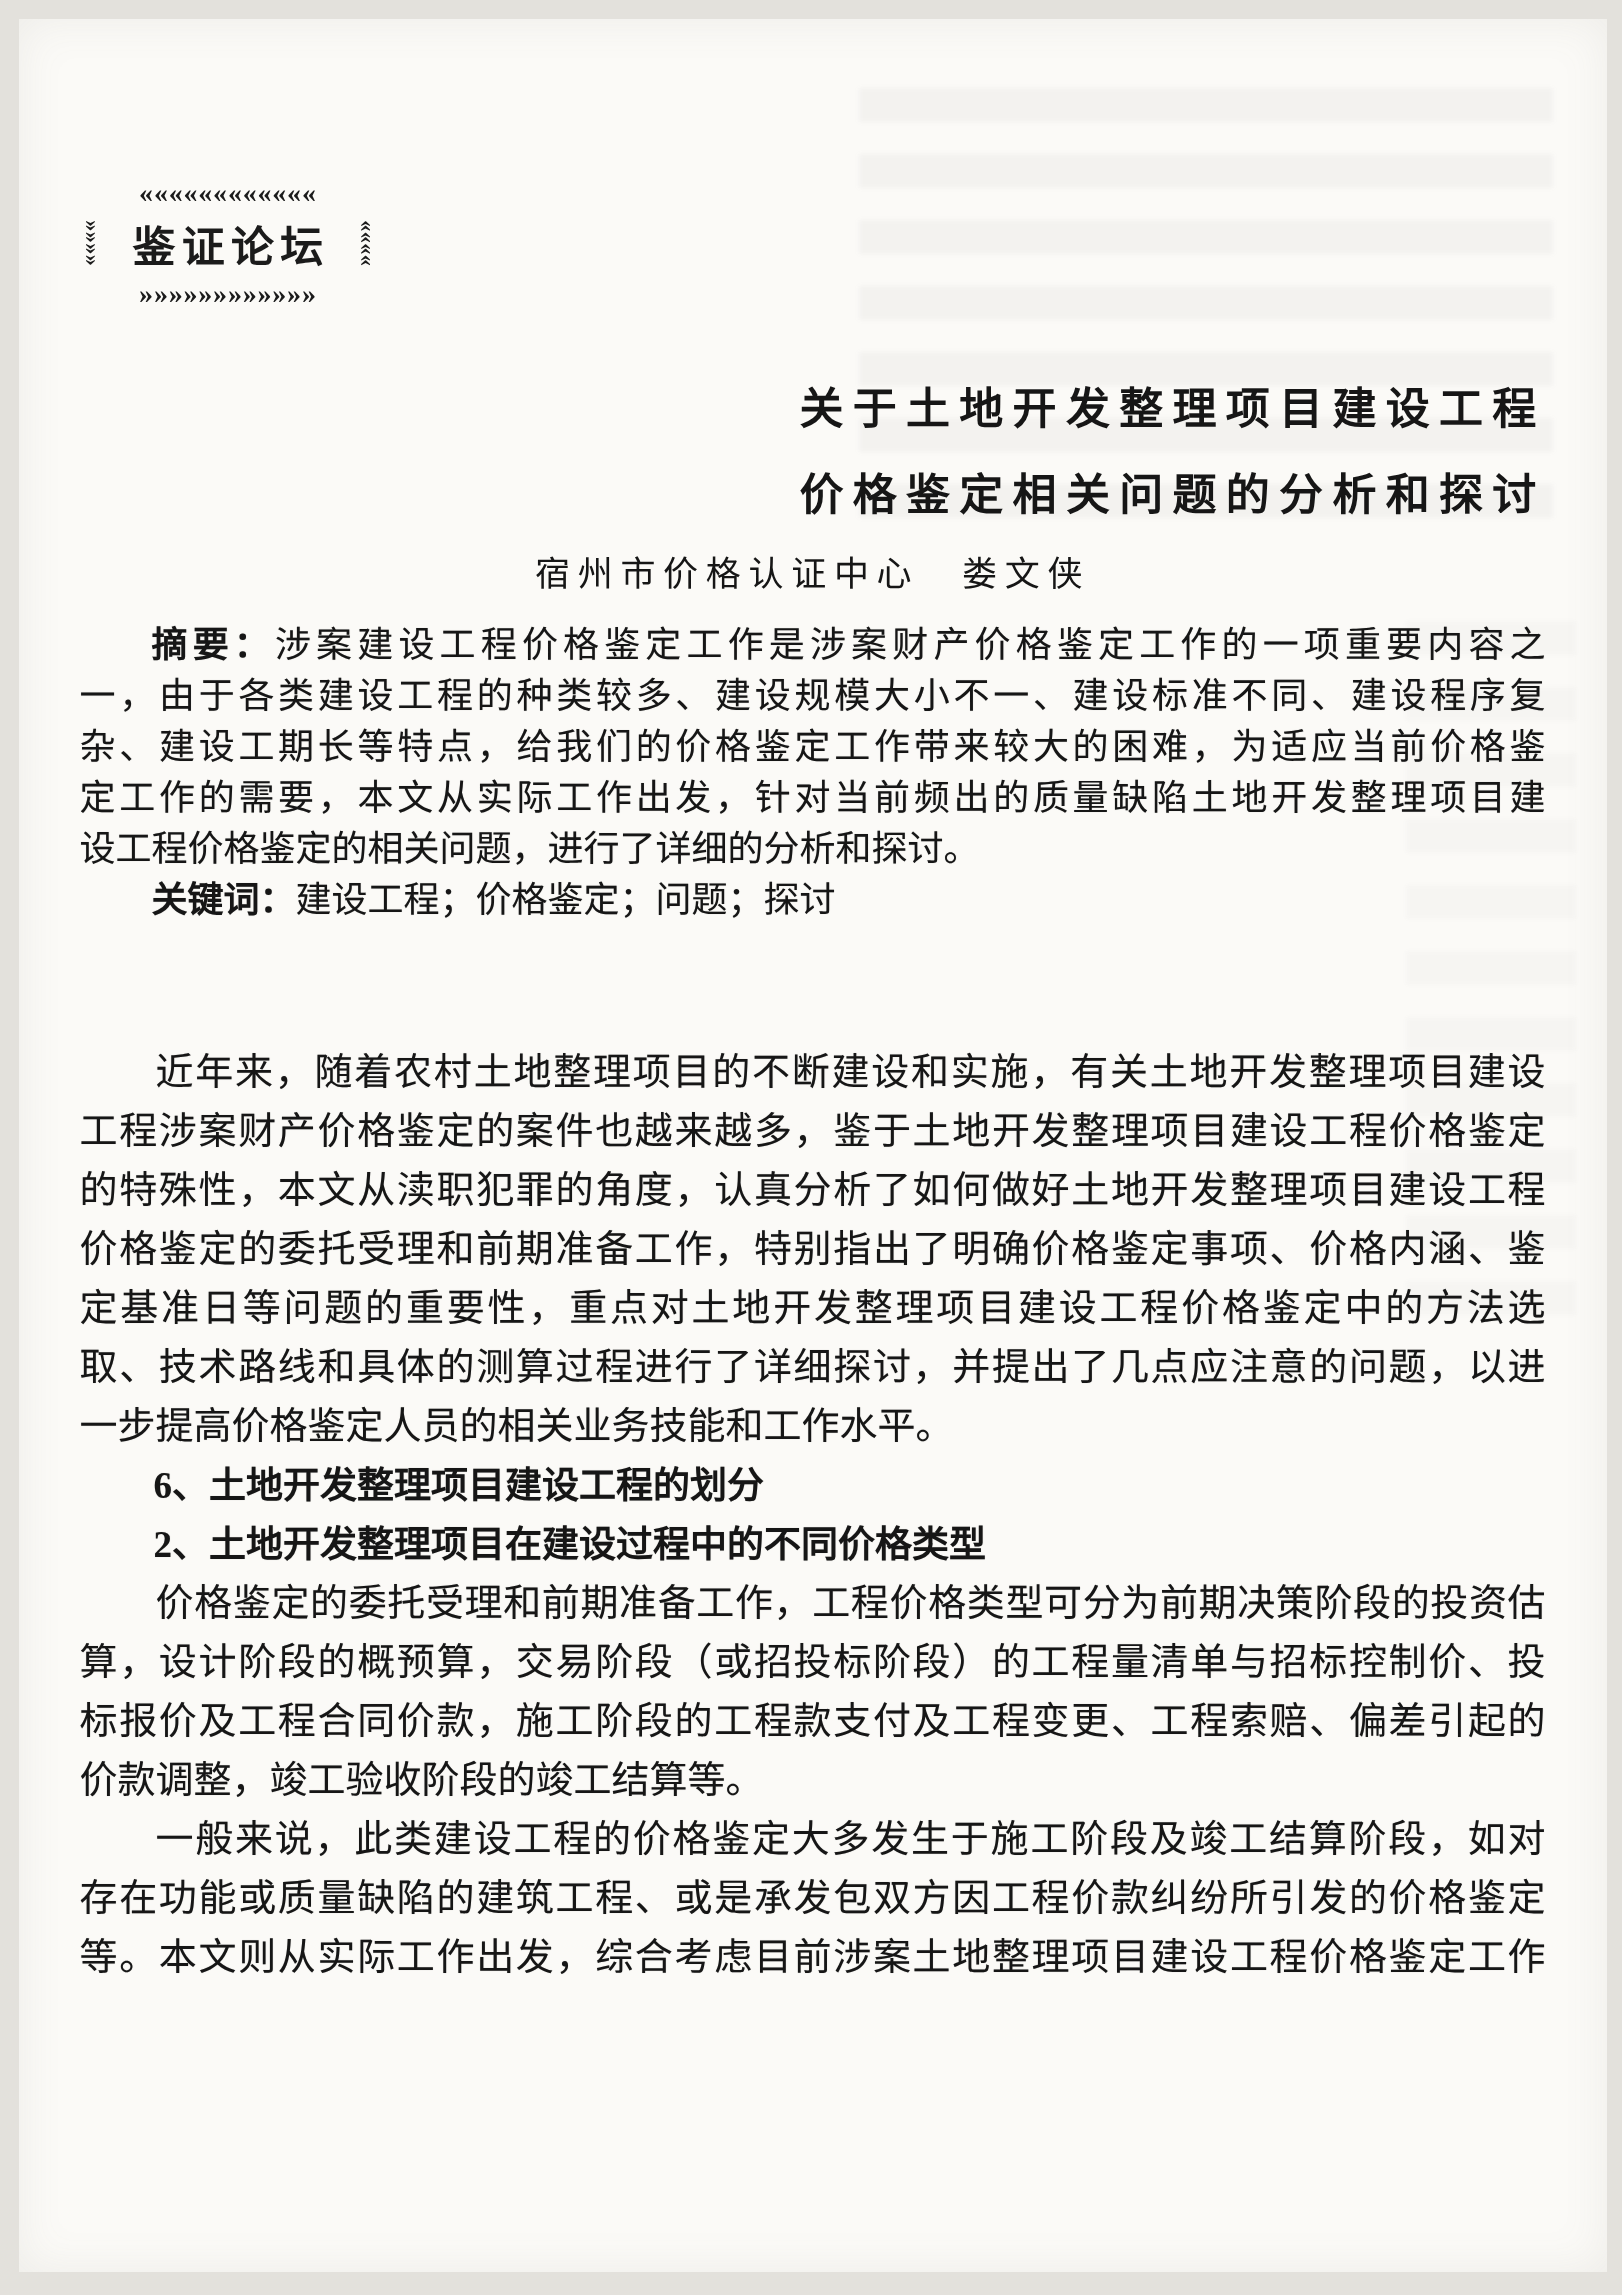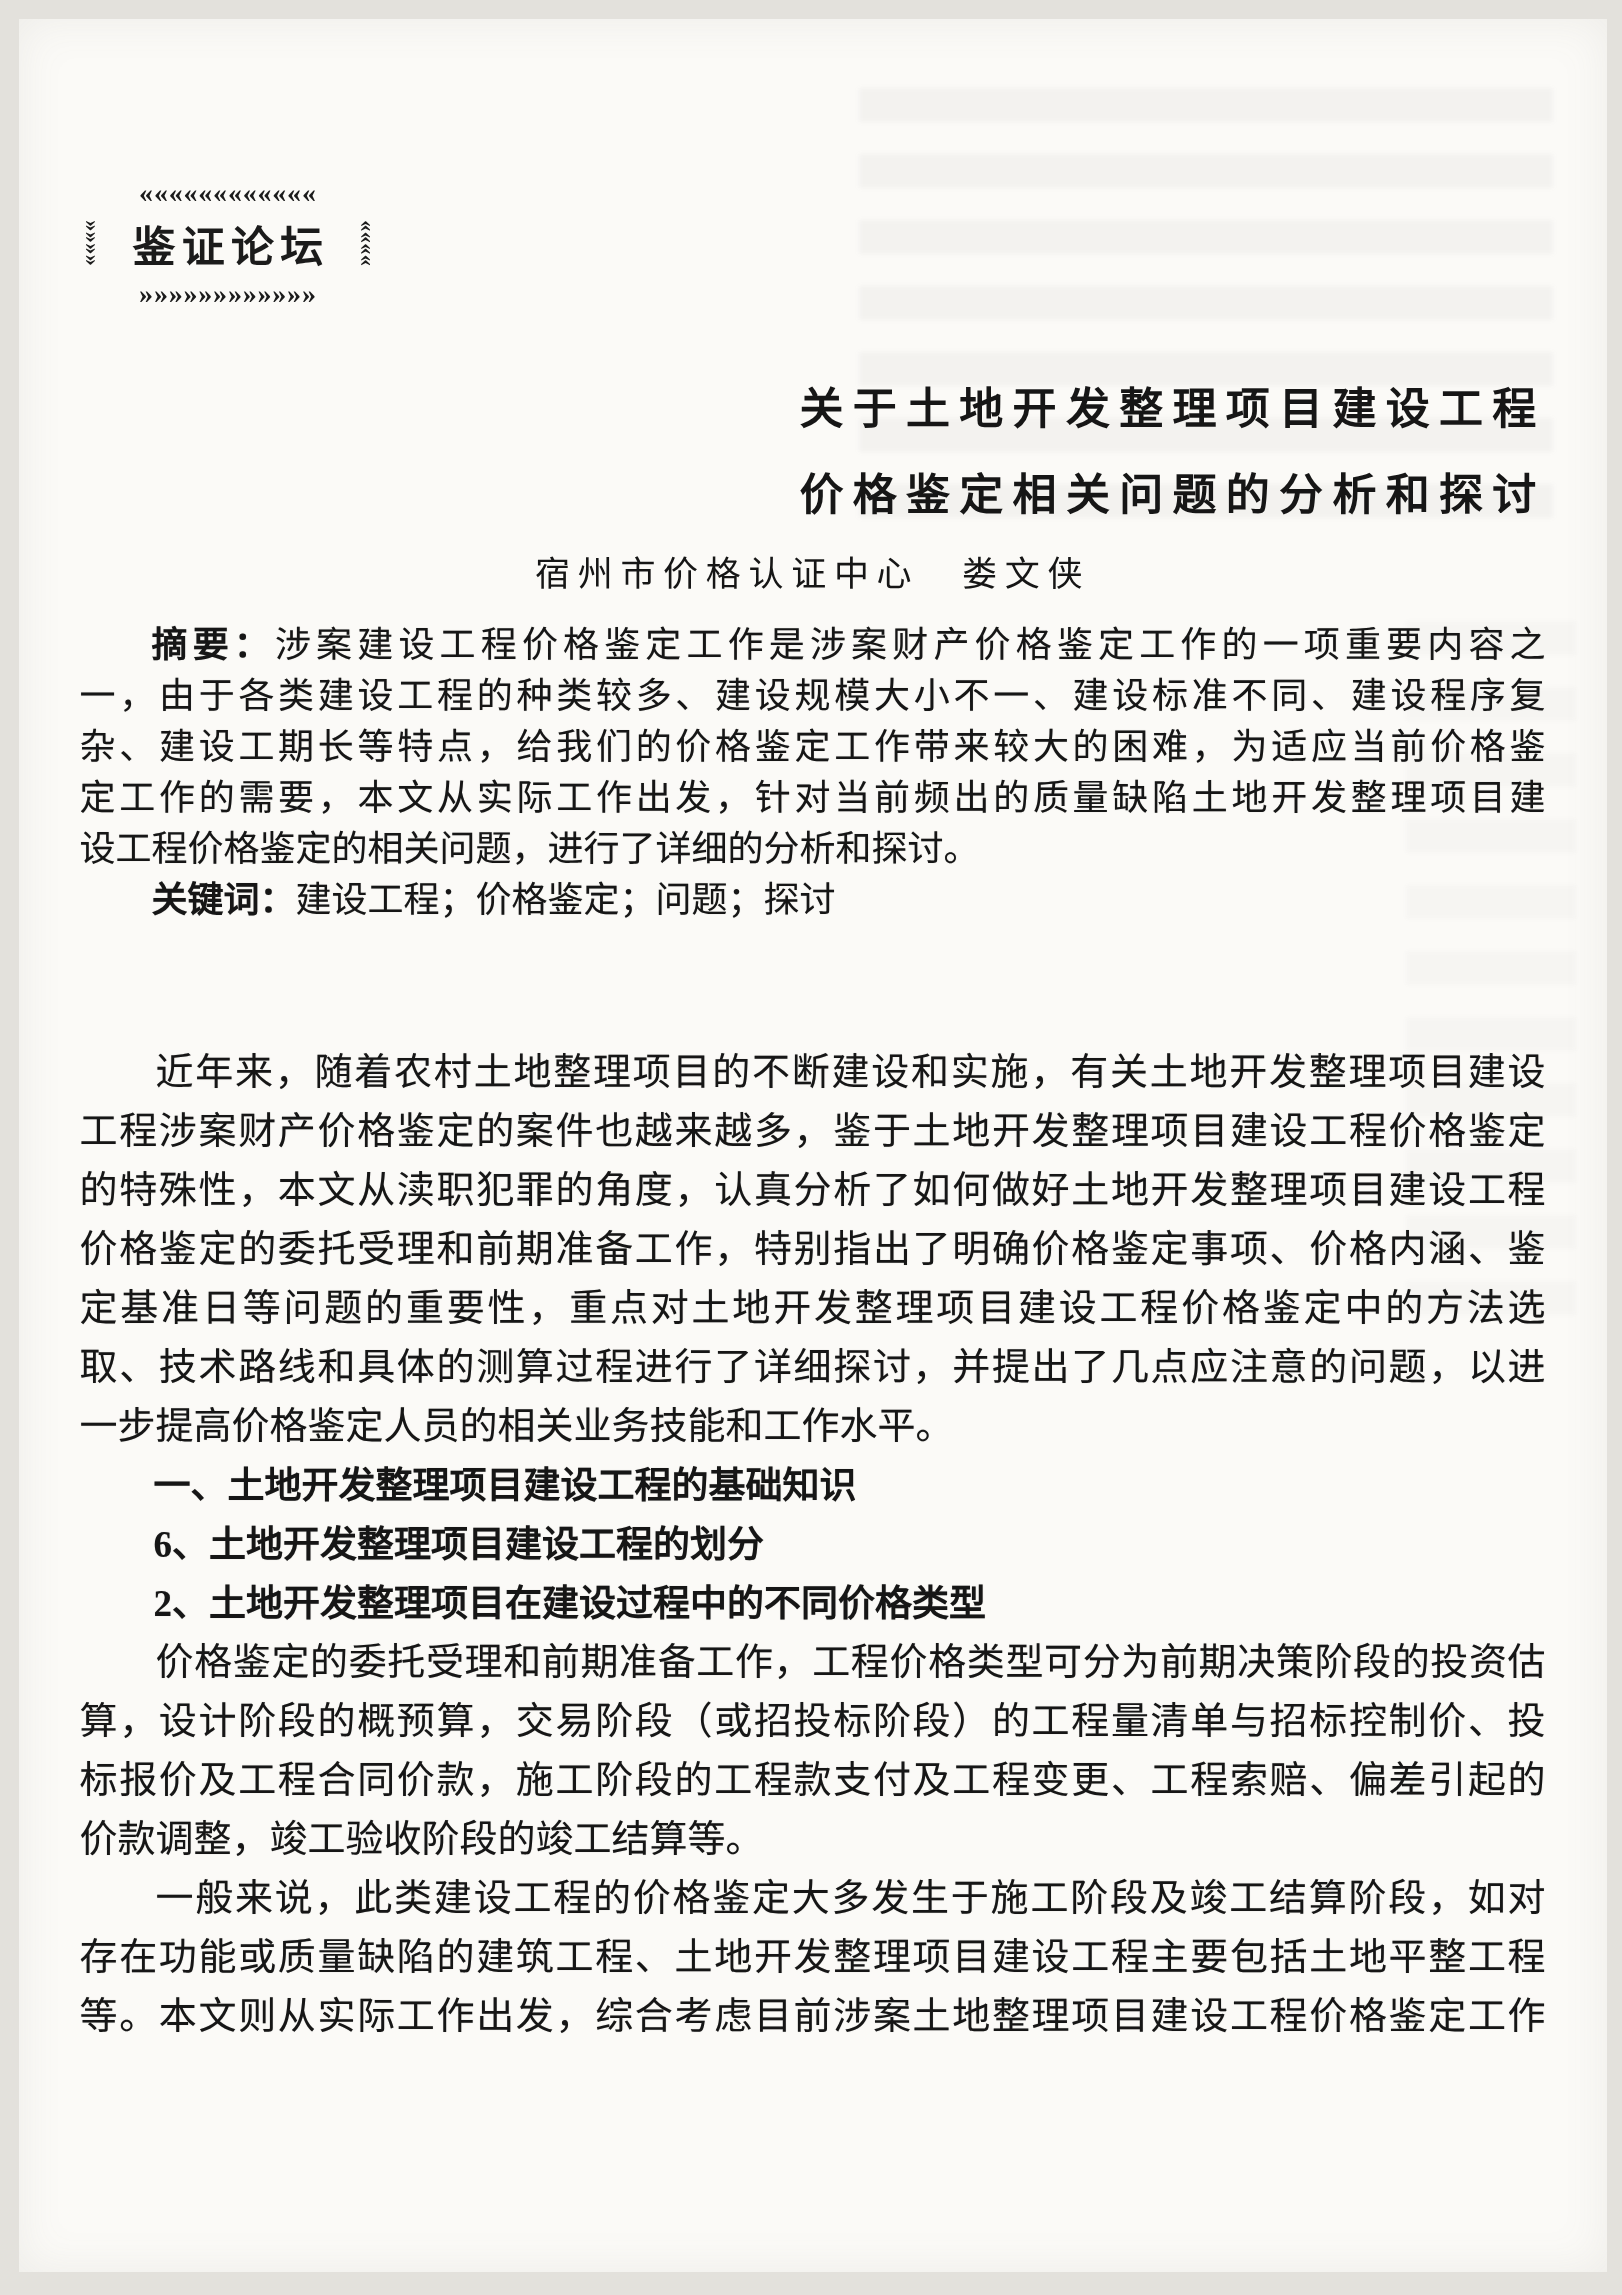--- a/index.html
+++ b/index.html
@@ -160,37 +160,34 @@
         </div>
         <div class="block para body gap-top">
           <div class="line indent">近年来，随着农村土地整理项目的不断建设和实施，有关土地开发整理项目建设</div>
           <div class="line">工程涉案财产价格鉴定的案件也越来越多，鉴于土地开发整理项目建设工程价格鉴定</div>
           <div class="line">的特殊性，本文从渎职犯罪的角度，认真分析了如何做好土地开发整理项目建设工程</div>
           <div class="line">价格鉴定的委托受理和前期准备工作，特别指出了明确价格鉴定事项、价格内涵、鉴</div>
           <div class="line">定基准日等问题的重要性，重点对土地开发整理项目建设工程价格鉴定中的方法选</div>
           <div class="line">取、技术路线和具体的测算过程进行了详细探讨，并提出了几点应注意的问题，以进</div>
           <div class="line last">一步提高价格鉴定人员的相关业务技能和工作水平。</div>
         </div>
-        <div class="block heading h1">
-          <div class="line last indent">一、土地开发整理项目建设工程的基础知识</div>
-        </div>
         <div class="block heading h2">
           <div class="line last indent">6、土地开发整理项目建设工程的划分</div>
         </div>
         <div class="block heading h2">
           <div class="line last indent">2、土地开发整理项目在建设过程中的不同价格类型</div>
         </div>
         <div class="block para body">
           <div class="line indent">价格鉴定的委托受理和前期准备工作，工程价格类型可分为前期决策阶段的投资估</div>
           <div class="line">算，设计阶段的概预算，交易阶段（或招投标阶段）的工程量清单与招标控制价、投</div>
           <div class="line">标报价及工程合同价款，施工阶段的工程款支付及工程变更、工程索赔、偏差引起的</div>
           <div class="line last">价款调整，竣工验收阶段的竣工结算等。</div>
         </div>
         <div class="block para body">
           <div class="line indent">一般来说，此类建设工程的价格鉴定大多发生于施工阶段及竣工结算阶段，如对</div>
-          <div class="line">存在功能或质量缺陷的建筑工程、土地开发整理项目建设工程主要包括土地平整工程</div>
+          <div class="line">存在功能或质量缺陷的建筑工程、或是承发包双方因工程价款纠纷所引发的价格鉴定</div>
           <div class="line">等。本文则从实际工作出发，综合考虑目前涉案土地整理项目建设工程价格鉴定工作</div>
         </div>
       </div>
   </div>
 
 </div>
 
 
 </body></html>

